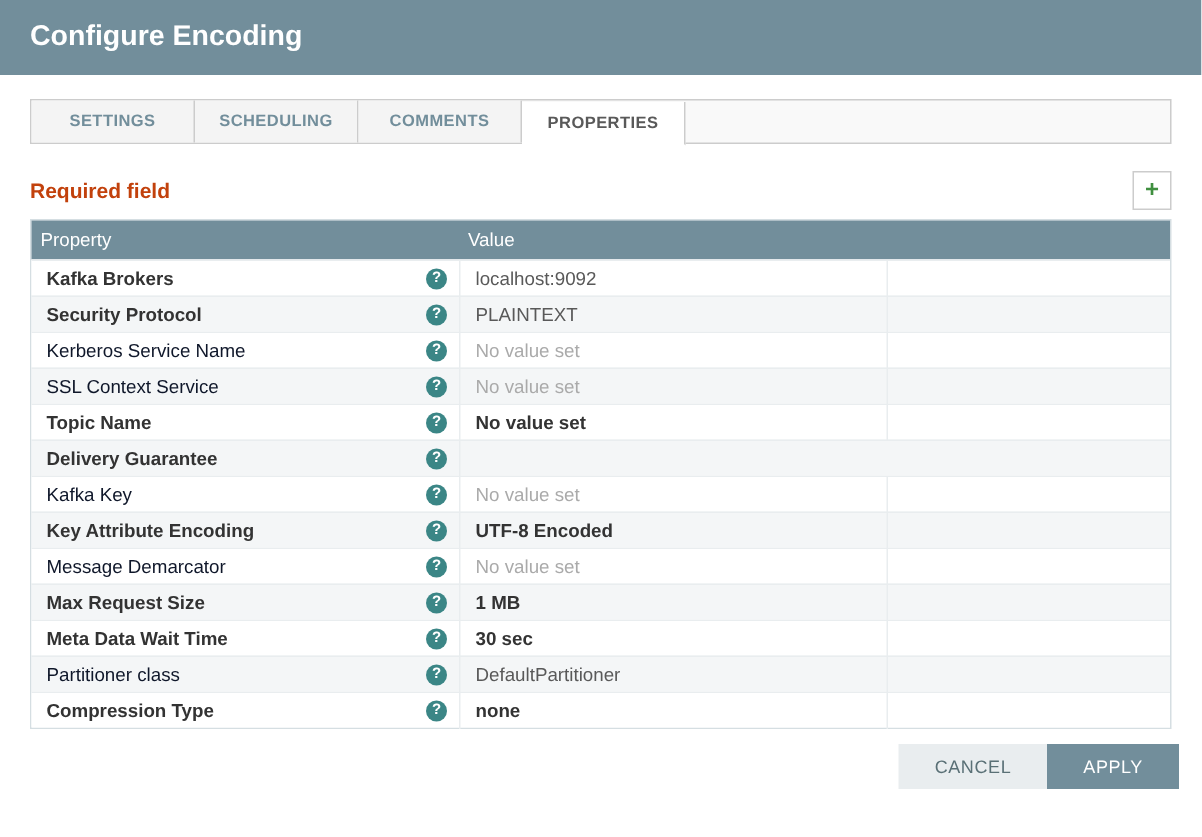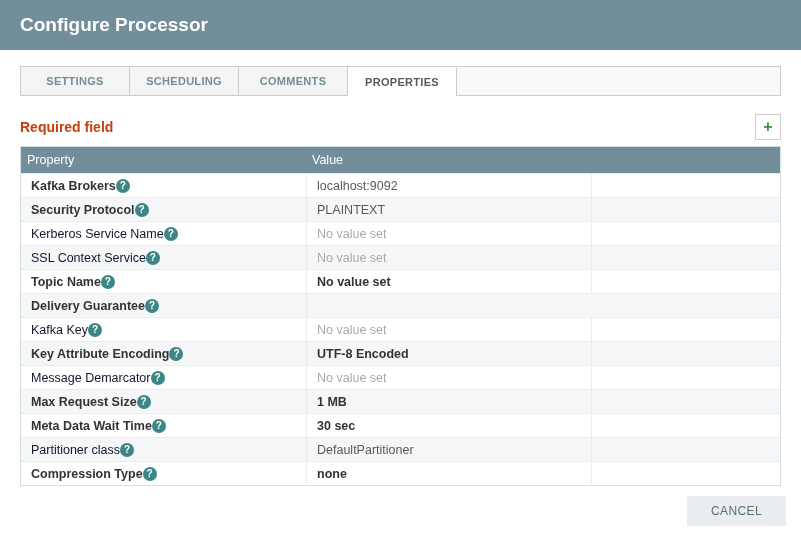--- a/index.html
+++ b/index.html
@@ -99,20 +99,21 @@
     border-top: 1px solid #e9edef;
     background: #fff;
   }
   .tbody .row.alt {
     background: #f4f6f7;
   }
   .cell-prop {
     width: 285px;
     display: flex;
     align-items: center;
+    justify-content: space-between;
     padding: 0 8px 0 10px;
     position: relative;
   }
   .cell-prop .name {
     font-size: 12.5px;
     color: #0f172a;
   }
   .cell-prop.req .name { font-weight: bold; color:#333; }
   .help-icon {
     width: 14px; height:14px;
@@ -165,21 +166,21 @@
     background:#728e9b;
     color:#fff;
   }
   .sep-col {
     width:1px; background:#e9edef; height:24px;
   }
 </style>
 </head>
 <body>
 
-<div class="header">Configure Processor</div>
+<div class="header">Configure Encoding</div>
 
 <div class="content">
 
   <div class="tabs">
     <div class="tab">SETTINGS</div>
     <div class="tab">SCHEDULING</div>
     <div class="tab">COMMENTS</div>
     <div class="tab active">PROPERTIES</div>
   </div>
 
@@ -335,13 +336,14 @@
             <div class="cell-extra"></div>
           </div>
         </div>
       </div>
   </div>
 
 </div>
 
 <div class="footer" style="padding-right:15px;">
   <button class="btn btn-cancel">CANCEL</button>
+  <button class="btn btn-apply">APPLY</button>
 </div>
 
 </body></html>

